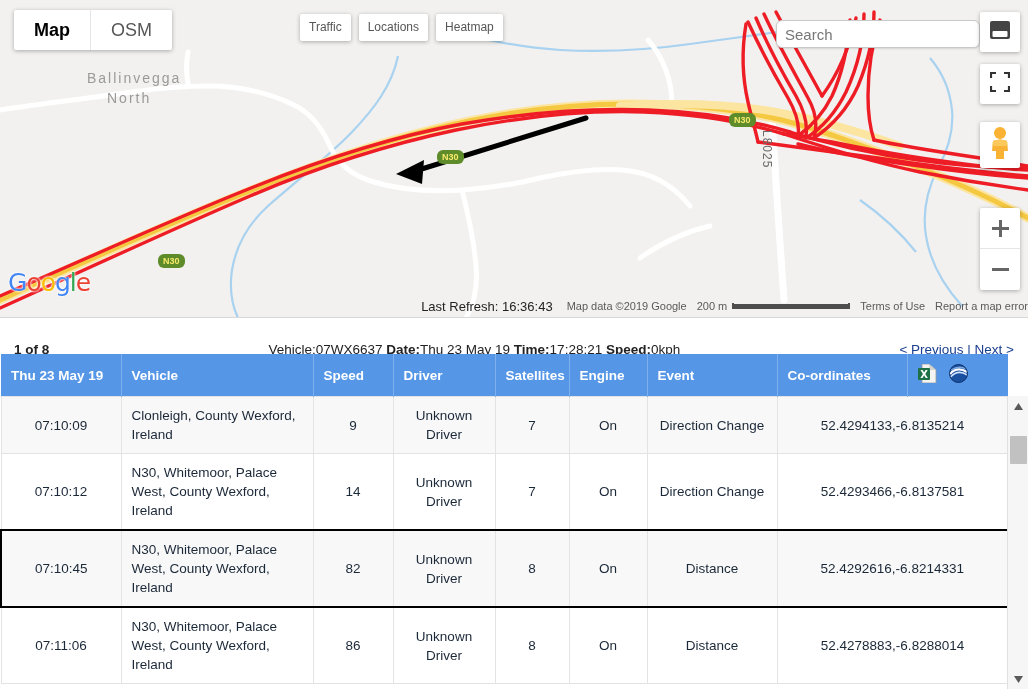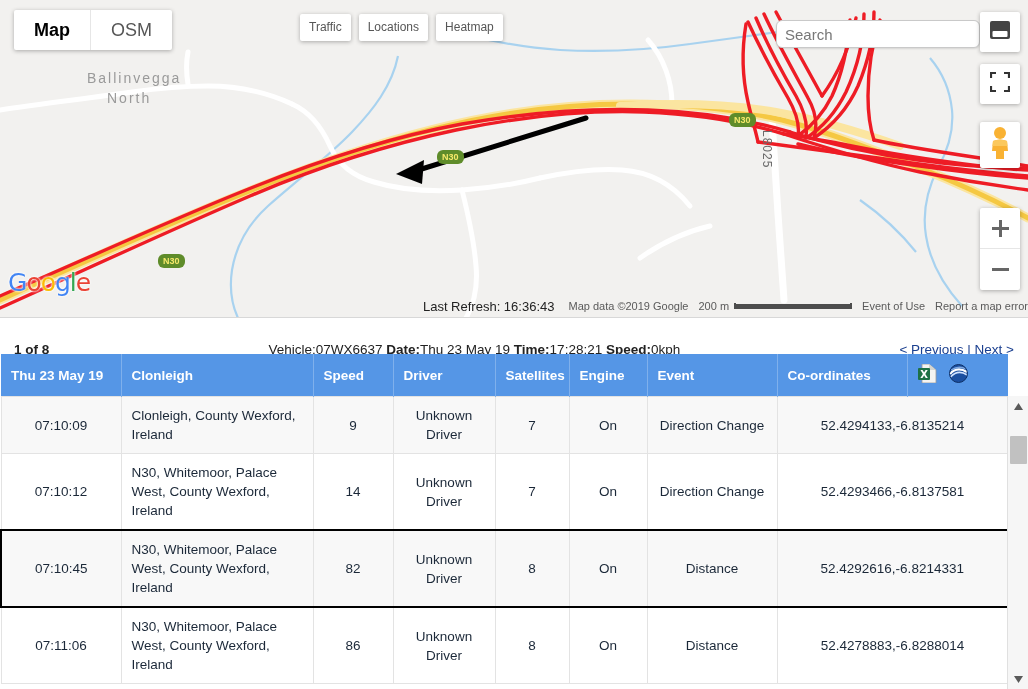--- a/index.html
+++ b/index.html
@@ -389,21 +389,21 @@
     </div>
   </div>
 
   <div id="map-footer">
     <span class="lastrefresh">Last Refresh: 16:36:43</span>
     <span>Map data ©2019 Google</span>
     <span id="scalebar">
       <span>200 m</span>
       <span class="bar"></span>
     </span>
-    <a href="#">Event of Use</a>
+    <a href="#">Terms of Use</a>
     <a href="#">Report a map error</a>
   </div>
 </div>
 
 <div id="status-bar">
   <span class="pagecount">1 of 8</span>
   <span class="center">
     <span>Vehicle:</span><span>07WX6637</span>&nbsp;<b>Date:</b><span>Thu 23 May 19</span>&nbsp;<b>Time:</b><span>17:28:21</span>&nbsp;<b>Speed:</b><span>0kph</span>
   </span>
   <span class="nav">
@@ -422,21 +422,21 @@
       <col style="width:102px">
         <col style="width:74px">
         <col style="width:78px">
       <col style="width:130px">
         <col style="width:130px">
         <col style="width:101px">
     </colgroup>
     <thead>
       <tr>
         <th>Thu 23 May 19</th>
-        <th>Clonleigh</th>
+        <th>Vehicle</th>
         <th>Speed</th>
         <th>Driver</th>
         <th>Satellites</th>
         <th>Engine</th>
         <th>Event</th>
         <th>Co-ordinates</th>
         <th>
           <span class="icon-excel">
             <svg width="19" height="19" viewBox="0 0 19 19">
               <path d="M11,0 L18,6 L18,19 L4,19 L4,0 Z" fill="#f4f4f2" stroke="#9a9a9a" stroke-width=".8"></path>

